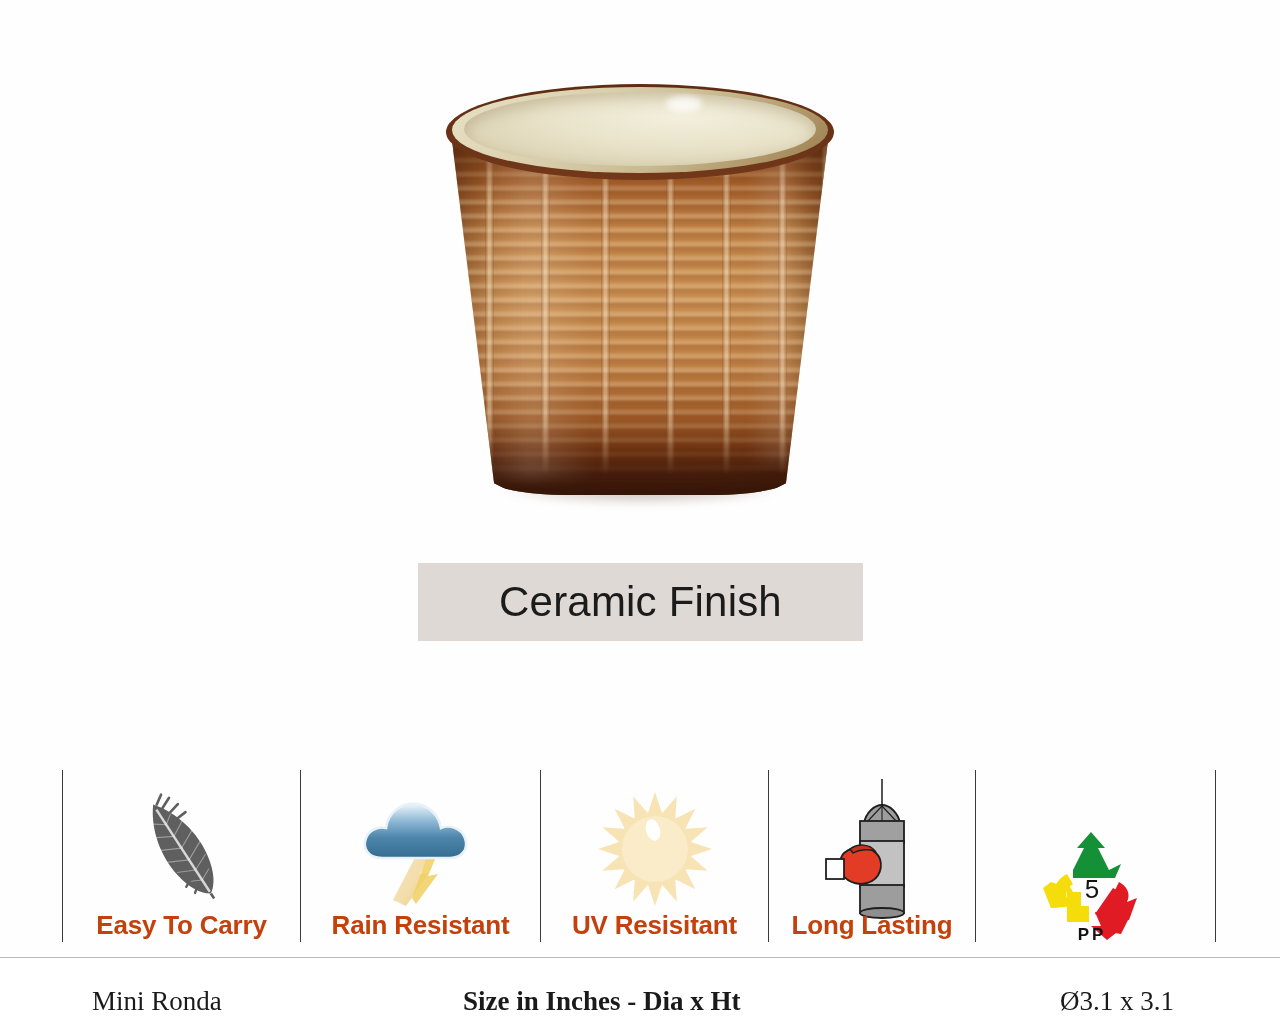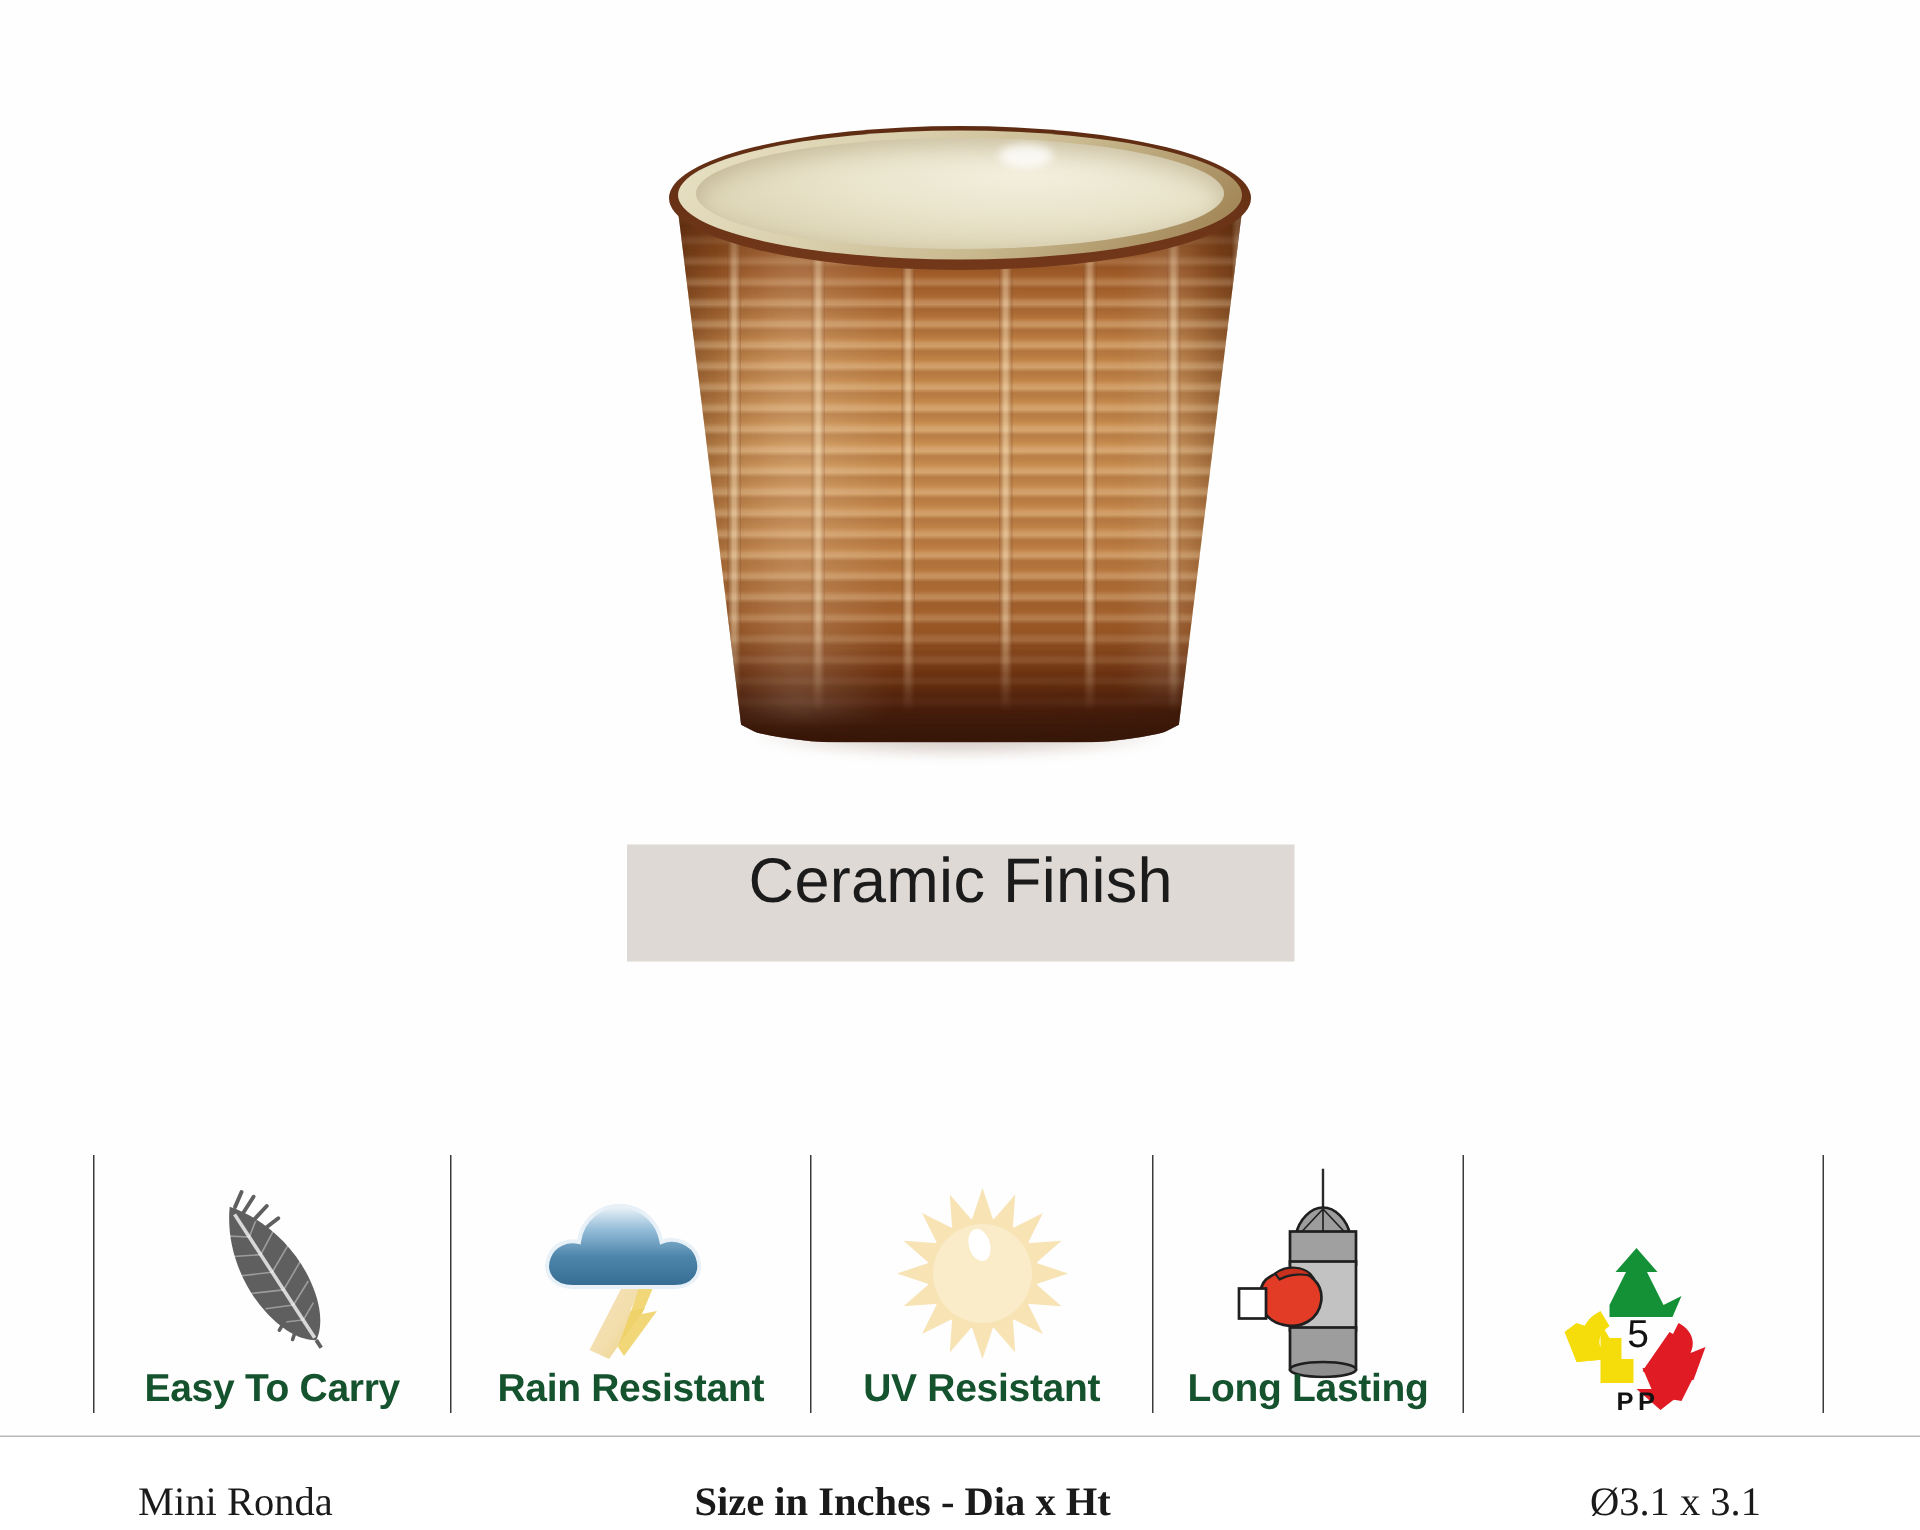--- a/index.html
+++ b/index.html
@@ -189,20 +189,21 @@
 
   
   .finish-band {
     position: absolute;
     left: 418px;
     top: 563px;
     width: 445px;
     height: 78px;
     background: #ded9d4;
     display: flex;
+    align-items: center;
     justify-content: center;
   }
   .finish-text {
     font-family: "Liberation Sans", sans-serif;
     font-size: 42px;
     font-weight: 400;
     color: #1b1b1b;
     letter-spacing: 0.2px;
     white-space: nowrap;
   }
@@ -234,21 +235,21 @@
   .feature-icon {
     height: 122px;
     display: flex;
     align-items: center;
     justify-content: center;
   }
   .feature-label {
     font-family: "Liberation Sans", sans-serif;
     font-size: 26px;
     font-weight: 700;
-    color: #14532d;
+    color: #c2410c;
     letter-spacing: -0.2px;
     white-space: nowrap;
     padding-bottom: 6px;
   }
 
   
   .caption-rule {
     position: absolute;
     left: 0;
     top: 957px;
@@ -416,21 +417,21 @@
               </g>
             <g transform="rotate(337.5 59 59)">
                 <path d="M59 2 L67 26 L51 26 Z"></path>
               </g>
           </g>
           <circle cx="59" cy="59" r="37" fill="#f7e3b4"></circle>
           <circle cx="59" cy="59" r="33" fill="#faecc8"></circle>
           <ellipse cx="57" cy="40" rx="7" ry="11" fill="#ffffff" transform="rotate(-16 57 40)"></ellipse>
         </svg>
       </div>
-      <div class="feature-label">UV Resistant</div>
+      <div class="feature-label">UV Resisitant</div>
     </div>
 
     <div class="feature" style="left:769px; width:206px;text-align:right;">
       <div class="feature-icon">
         <svg width="104" height="140" viewBox="0 0 104 140">
           <line x1="62" y1="0" x2="62" y2="26" stroke="#2a2a2a" stroke-width="1.6"></line>
           <path d="M44 44 C46 34 54 26 62 26 C70 26 78 34 80 44 Z" fill="#9d9d9d" stroke="#1f1f1f" stroke-width="1.8"></path>
           <line x1="62" y1="27" x2="47" y2="43" stroke="#1f1f1f" stroke-width="1.1"></line>
           <line x1="62" y1="27" x2="62" y2="44" stroke="#1f1f1f" stroke-width="1.1"></line>
           <line x1="62" y1="27" x2="77" y2="43" stroke="#1f1f1f" stroke-width="1.1"></line>

